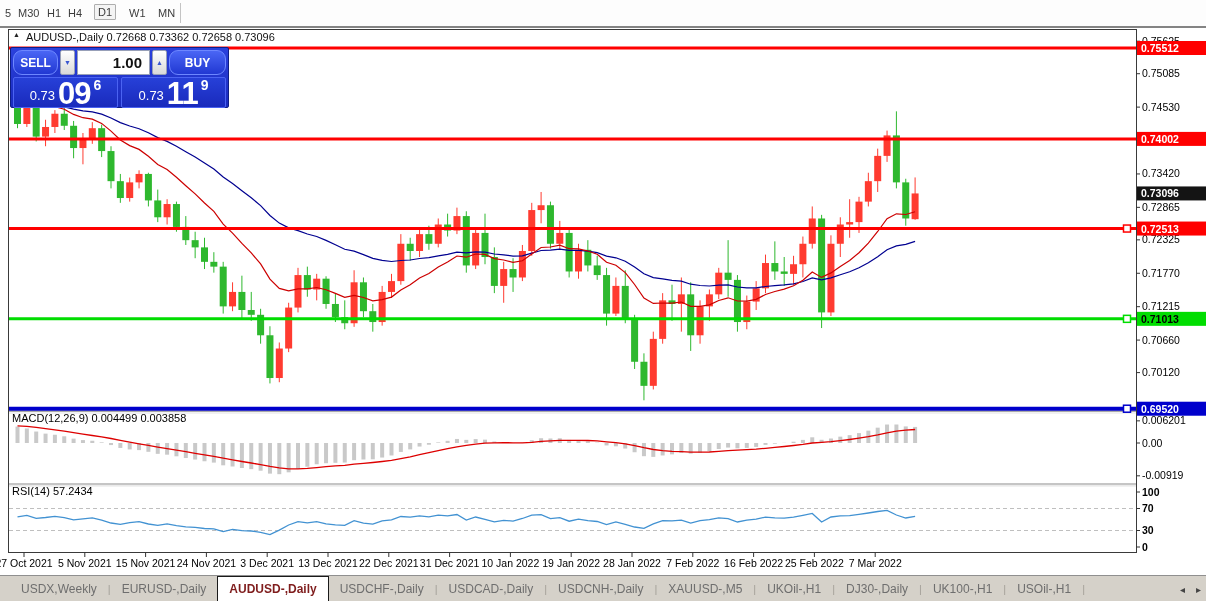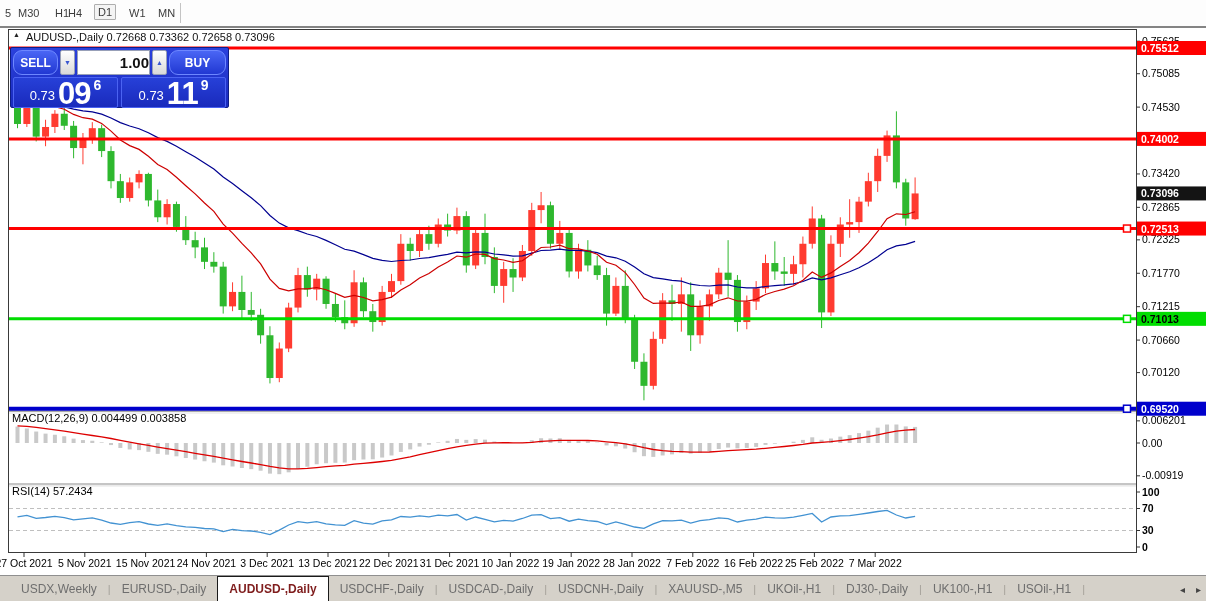--- a/index.html
+++ b/index.html
@@ -21,21 +21,21 @@
           background:linear-gradient(#2b41dd,#1a2bbd);border:1px solid #0e1d86;
           border-radius:2px;padding:2px;}
   .trow1{display:flex;height:25px;gap:2px;}
   .bbtn{background:linear-gradient(#4a66f5,#2138d2);border:1px solid #6d87ff;border-radius:9px;
         color:#fff;font-weight:bold;font-size:12px;font-family:"Liberation Sans",sans-serif;cursor:pointer;}
   .bsell{flex:0 0 45px;}
   .bbuy{flex:0 0 57px;}
   .spin{flex:0 0 15px;background:linear-gradient(#ffffff,#d9d9d9);border:1px solid #98a0b8;
         color:#3a57d0;font-size:7px;border-radius:2px;cursor:pointer;}
   .qty{flex:1;background:#fff;border:1px solid #98a0b8;font-size:15px;font-weight:bold;color:#111;
-       display:flex;align-items:center;justify-content:flex-end;}
+       display:flex;align-items:center;justify-content:flex-end;padding-right:7px;}
   .trow2{display:flex;height:31px;margin-top:2px;gap:3px;}
   .pbox{flex:1;display:flex;align-items:flex-end;justify-content:center;gap:3px;
         border:1px solid #4b63f2;background:linear-gradient(#2740d8,#192abc);border-radius:2px;
         padding-bottom:1px;cursor:pointer;}
   .psmall{font-size:13px;font-weight:normal;color:#fff;margin-bottom:3px;}
   .pbig{font-size:31px;font-weight:bold;color:#fff;line-height:25px;letter-spacing:-1px;}
   .psup{font-size:14px;font-weight:bold;color:#fff;margin-bottom:13px;}
   
   .tabbar{position:absolute;left:0;top:575px;width:1206px;height:26px;background:#d5d1c9;
           border-top:1px solid #8f8f8f;display:flex;align-items:stretch;padding-left:10px;z-index:6;}
@@ -442,21 +442,21 @@
       <line x1="814.4" y1="552.5" x2="814.4" y2="557" stroke="#333" stroke-width="1"></line>
       <text x="814.4" y="567" font-size="10.5" fill="#000" text-anchor="middle">25 Feb 2022</text>
       <line x1="875.1999999999999" y1="552.5" x2="875.1999999999999" y2="557" stroke="#333" stroke-width="1"></line>
       <text x="875.1999999999999" y="567" font-size="10.5" fill="#000" text-anchor="middle">7 Mar 2022</text>
     </svg>
 
   <div class="toolbar">
     <div id="tfwrap">
         <span class="tfbtn" style="left: 2px;">5</span>
         <span class="tfbtn" style="left: 15px;">M30</span>
-        <span class="tfbtn" style="left: 52px;">H1</span>
+        <span class="tfbtn" style="left: 44px;">H1</span>
         <span class="tfbtn" style="left: 65px;">H4</span>
         <span class="tfbtn active" style="left: 94px; top: 4px;">D1</span>
         <span class="tfbtn" style="left: 126px;">W1</span>
         <span class="tfbtn" style="left: 155px;">MN</span>
       </div>
     <div class="tbsep"></div>
   </div>
 
   <div class="charttitle">
     <span class="tri">▲</span>

